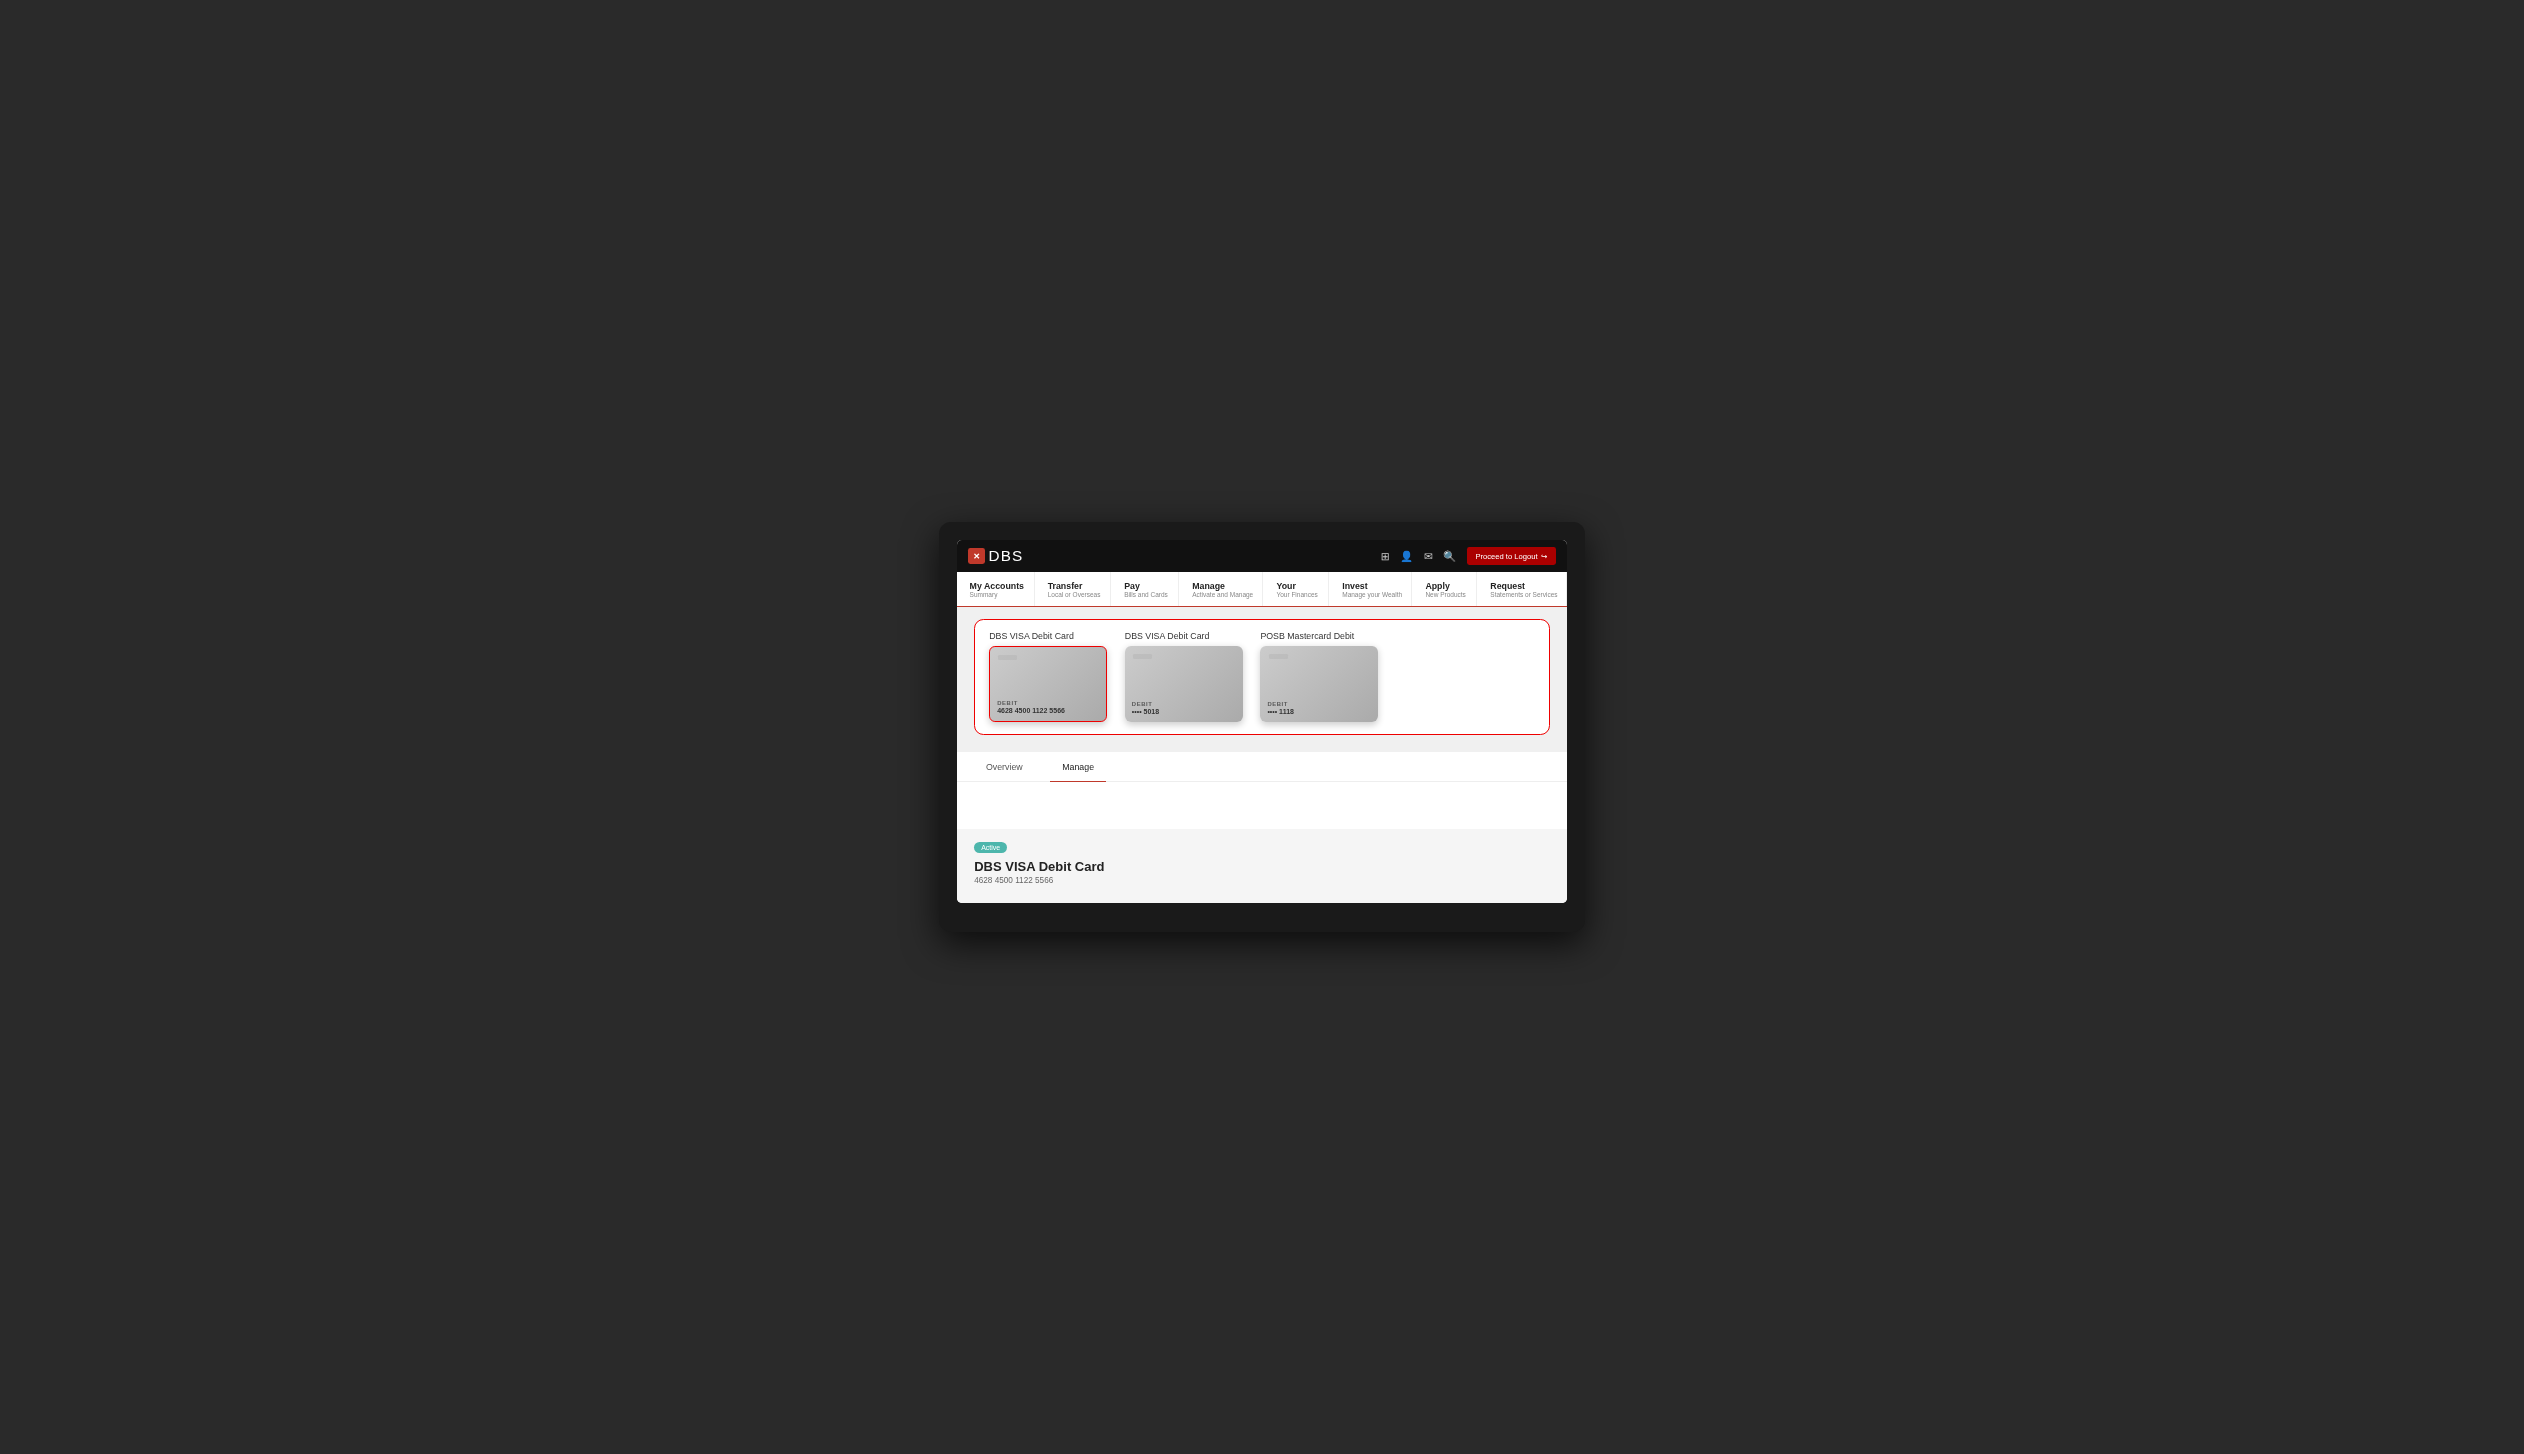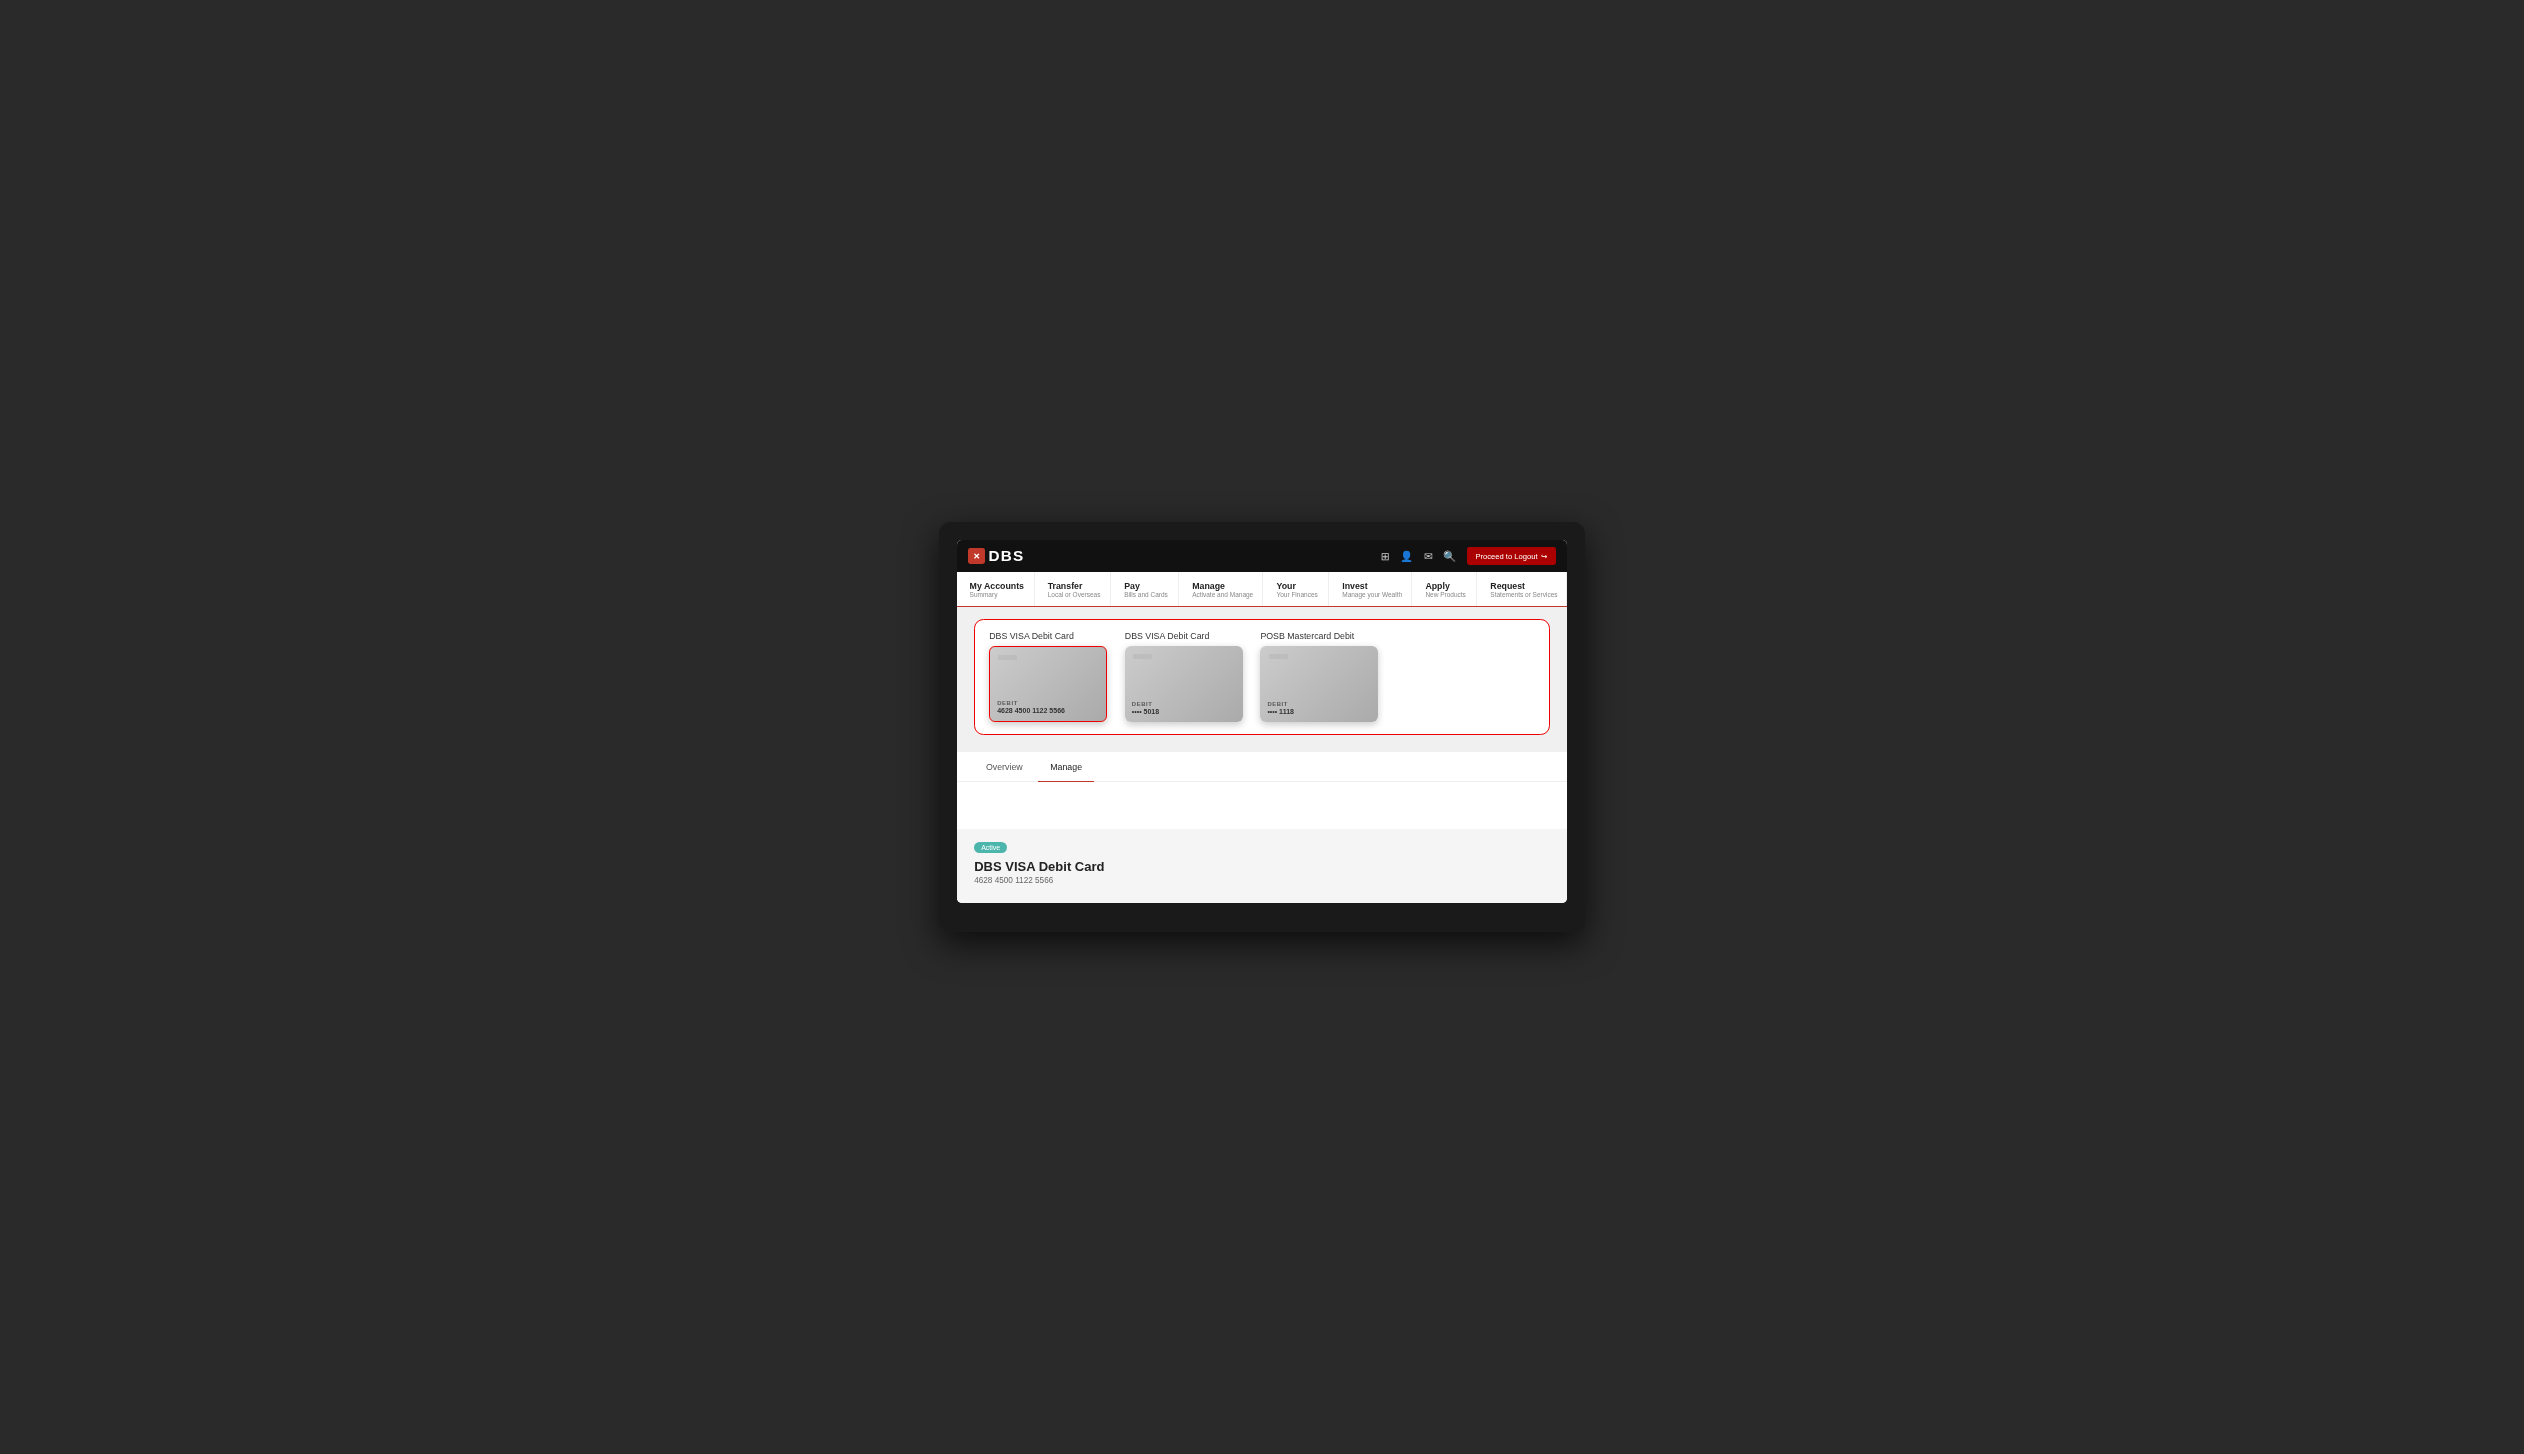--- a/index.html
+++ b/index.html
@@ -44,21 +44,21 @@
       width: 16.5px;
       height: 16.5px;
       display: flex;
       align-items: center;
       justify-content: center;
       border-radius: 2.4px;
     }
     .logo-text {
       color: #fff;
       font-size: 15.3px;
-      font-weight: bold;
+      font-weight: normal;
       letter-spacing: 1.2px;
     }
     .top-icons {
       display: flex;
       align-items: center;
       gap: 10.6px;
     }
     .top-icon {
       color: #ccc;
       font-size: 10.6px;
@@ -168,21 +168,21 @@
     .card-number {
       font-size: 7px;
       color: #333;
       font-weight: bold;
     }
     
     .tabs-area {
       background: #fff;
       padding: 0 17.6px;
       display: flex;
-      gap: 4px;
+      gap: 16px;
       border-bottom: 1.2px solid #eee;
       margin-top: 0;
     }
     .tab {
       padding: 9.4px 11.8px;
       cursor: pointer;
       font-size: 8.8px;
       color: #555;
       border-bottom: 1.8px solid transparent;
       margin-bottom: -1.2px;

